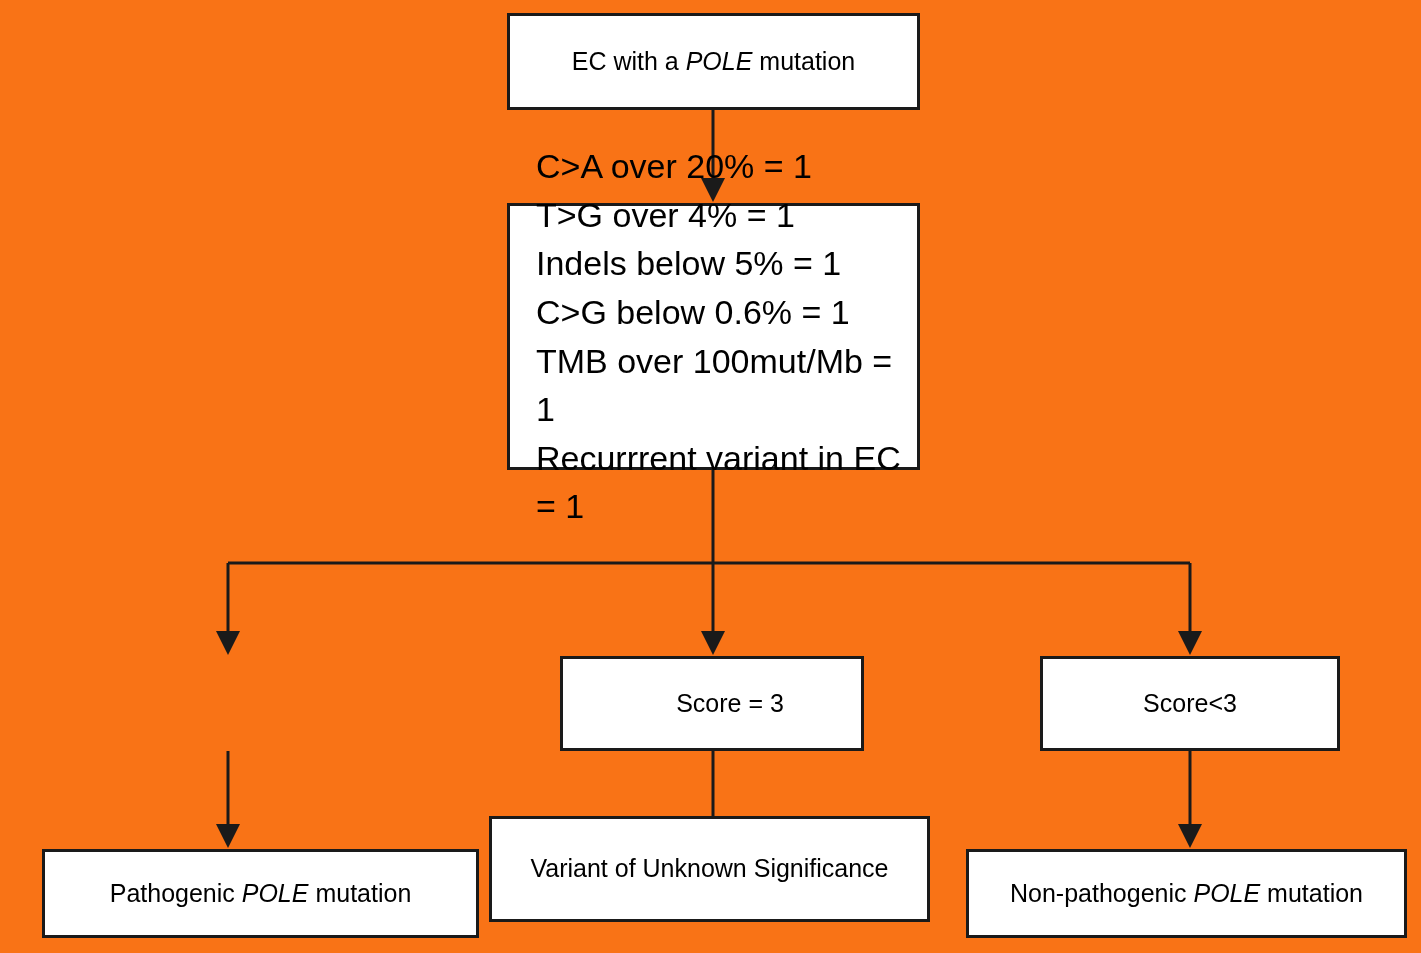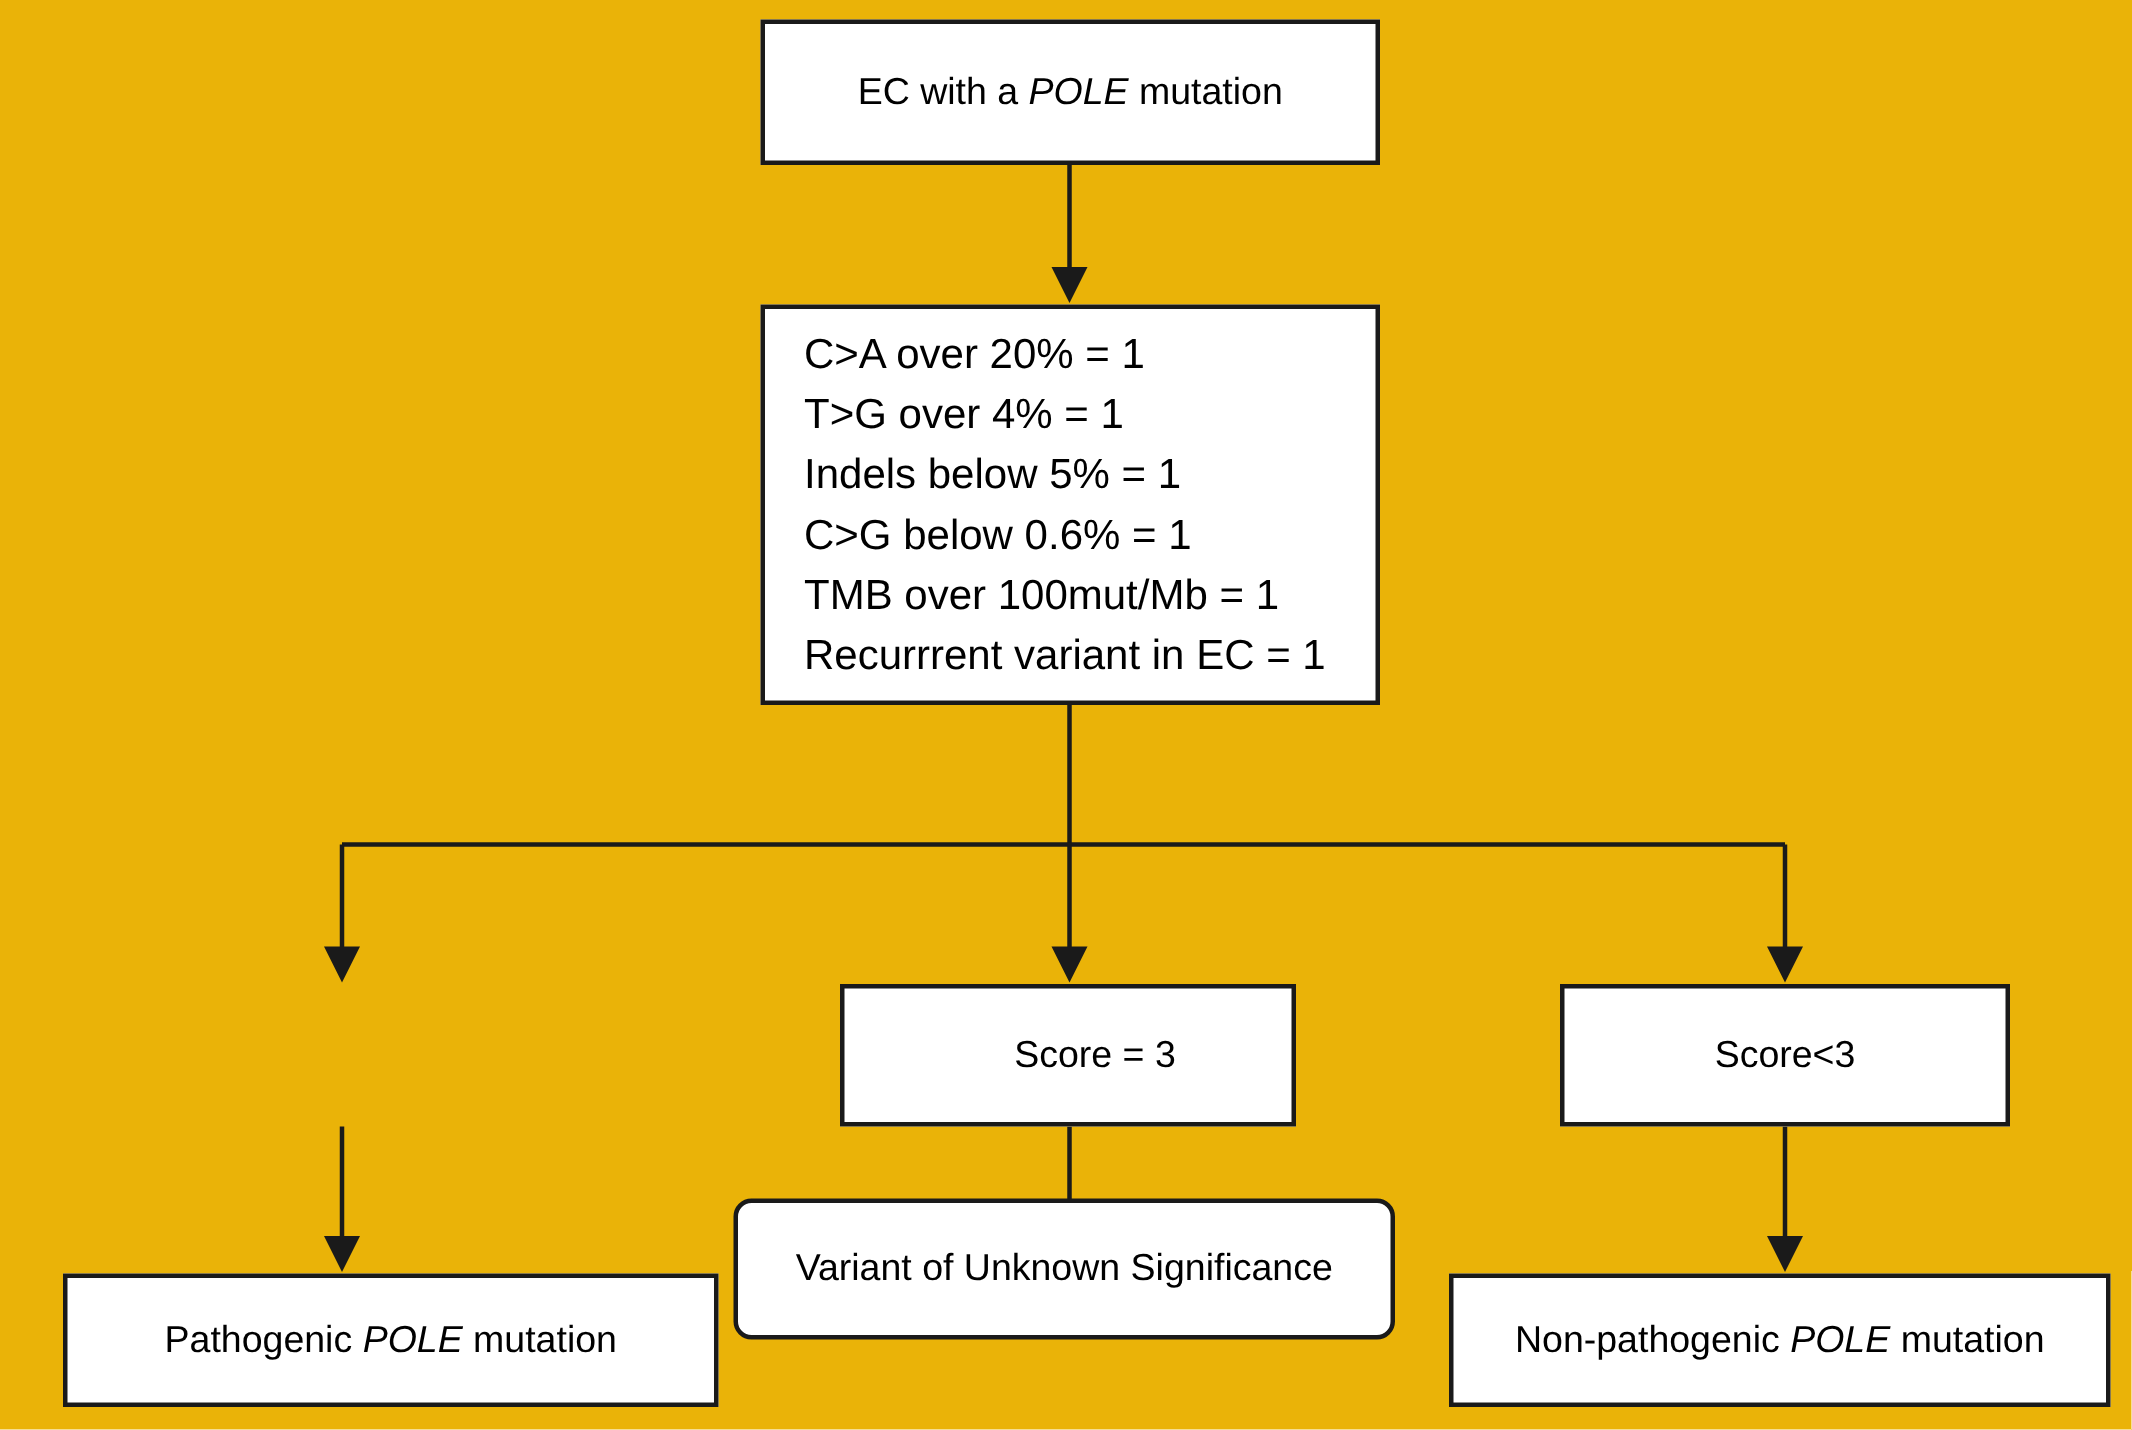--- a/index.html
+++ b/index.html
@@ -8,21 +8,21 @@
     background: #ffffff;
   }
   body {
     font-family: "Liberation Sans", sans-serif;
     color: #000000;
   }
   #canvas {
     position: relative;
     width: 1421px;
     height: 953px;
-    background: #eab308;
+    background: #f97316;
     overflow: hidden;
   }
   .node {
     position: absolute;
     box-sizing: border-box;
     border: 3px solid #1a1a1a;
     background: #ffffff;
     display: flex;
     align-items: center;
     justify-content: center;
@@ -35,21 +35,21 @@
     justify-content: flex-start;
     text-align: left;
     padding-left: 26px;
   }
   .node em {
     font-style: italic;
   }
   .criteria-list {
     display: block;
     white-space: pre-line;
-    font-size: 28px;
+    font-size: 34px;
     line-height: 1.43;
   }
   svg.connectors {
     position: absolute;
     left: 0;
     top: 0;
     width: 1421px;
     height: 953px;
     pointer-events: none;
   }
@@ -118,21 +118,21 @@
   <div class="node" style="left:1040px; top:656px; width:300px; height:95px;">
     <span>Score&lt;3</span>
   </div>
 
   <div class="node" style="left:14px; top:849px; width:437px; height:89px;margin-left:28px;">
     <span>
       <span>Pathogenic </span><em>POLE</em><span> mutation</span>
     </span>
   </div>
 
-  <div class="node" style="left:489px; top:799px; width:441px; height:94px;border-radius:12px;">
+  <div class="node" style="left:489px; top:816px; width:441px; height:106px;">
     <span>
       <span>Variant of Unknown Significance</span><em></em><span></span>
     </span>
   </div>
 
   <div class="node" style="left:966px; top:849px; width:441px; height:89px;justify-content:center;">
     <span>
       <span>Non-pathogenic </span><em>POLE</em><span> mutation</span>
     </span>
   </div>

